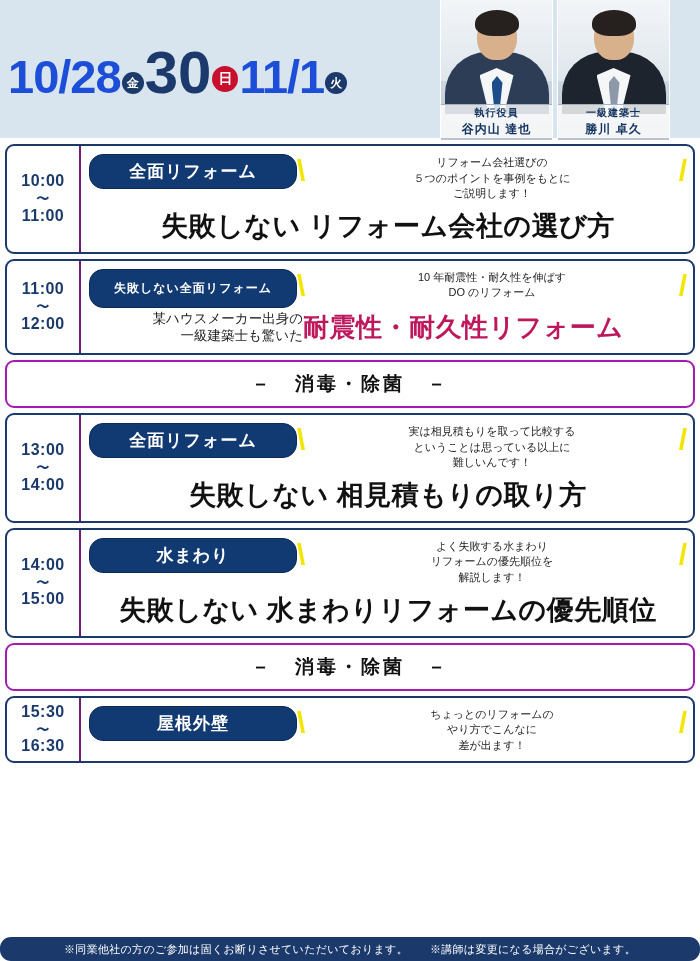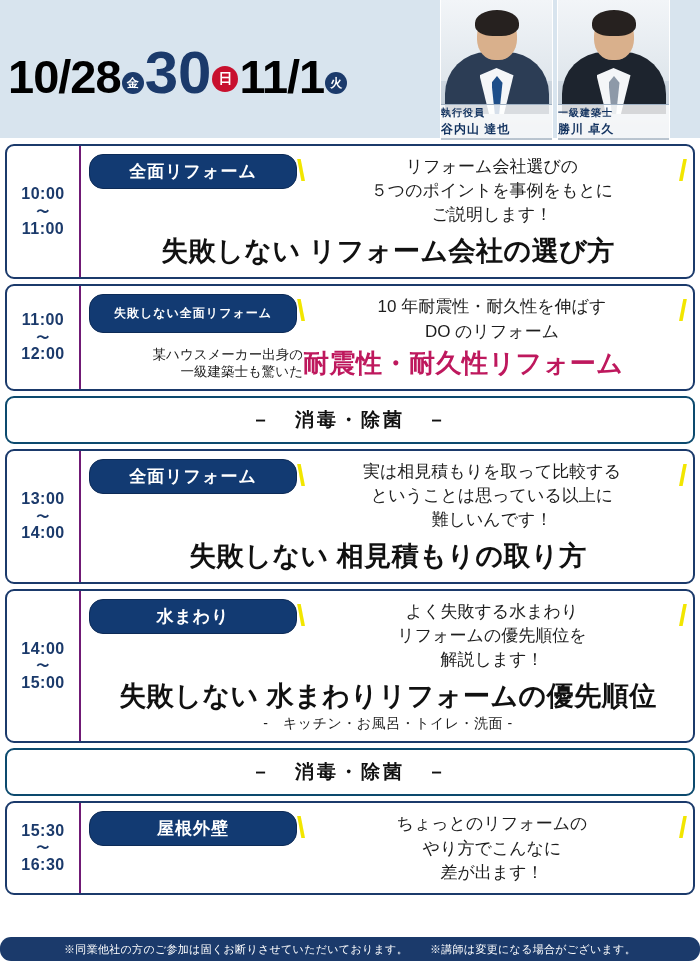--- a/index.html
+++ b/index.html
@@ -31,21 +31,21 @@
     display: flex;
     align-items: flex-end;
     color: #16366b;
     white-space: nowrap;
   }
   .d-main {
     font-size: 47px;
     font-weight: bold;
     letter-spacing: -1px;
     line-height: 0.95;
-    color: #000000;
+    color: #1d4ed8;
   }
   .d-big {
     font-size: 60px;
     font-weight: bold;
     line-height: 0.9;
     color: #1b3a6b;
   }
   .d-badge {
     display: inline-flex;
     align-items: center;
@@ -139,21 +139,21 @@
     margin-left: -5px;
     background: #1d4e89;
     clip-path: polygon(50% 0, 100% 18%, 70% 100%, 30% 100%, 0 18%);
   }
   .presenter.p2 .ph-body { background: #1d242e; }
   .presenter.p2 .ph-tie { background: #8d99a8; }
   .cap {
     position: absolute;
     left: 0; right: 0;
     background: rgba(255,255,255,0.82);
-    text-align: left;
+    text-align: center;
     color: #12325f;
     font-weight: bold;
   }
   .cap-role {
     bottom: 19px;
     font-size: 10px;
     letter-spacing: 1px;
     border-top: 1px solid #9fb0c2;
     padding: 1px 0;
   }
@@ -213,21 +213,21 @@
     white-space: nowrap;
     min-width: 208px;
     text-align: center;
     border: 1px solid #0d2b57;
   }
   .pill.small { font-size: 12px; padding: 10px 10px; }
   .desc {
     flex: 1 1 auto;
     text-align: center;
     color: #1d1d1d;
-    font-size: 17px;
+    font-size: 11px;
     line-height: 1.42;
     padding-top: 1px;
   }
   .slash-l, .slash-r {
     color: #f2e600;
     font-weight: bold;
     font-size: 30px;
     line-height: 1;
     align-self: flex-start;
     padding-top: 2px;
@@ -265,21 +265,21 @@
   }
   .sub {
     text-align: center;
     font-size: 14px;
     color: #1d1d1d;
     margin-top: 1px;
     letter-spacing: 0.5px;
   }
 
   .break-row {
-    border: 2px solid #0c4a6e;
+    border: 2px solid #a21caf;
     border-radius: 9px;
     margin-bottom: 5px;
     text-align: center;
     color: #111111;
     font-size: 19px;
     font-weight: bold;
     letter-spacing: 3px;
     padding: 9px 0;
     background: #ffffff;
   }
@@ -413,21 +413,20 @@
       <div class="content">
         <div class="row-top">
           <div class="pill">水まわり</div>
           <span class="slash-l">/</span>
           <div class="desc" style="white-space:pre-line">よく失敗する水まわり
 リフォームの優先順位を
 解説します！</div>
           <span class="slash-r">/</span>
         </div>
         <div class="title">失敗しない 水まわりリフォームの優先順位</div>
-        <div class="sub">-　キッチン・お風呂・トイレ・洗面 -</div>
       </div>
     </div>
 
     <div class="break-row">－　消毒・除菌　－</div>
 
     <div class="row">
       <div class="time">
         <span>15:30</span>
         <span class="tilde">〜</span>
         <span>16:30</span>

